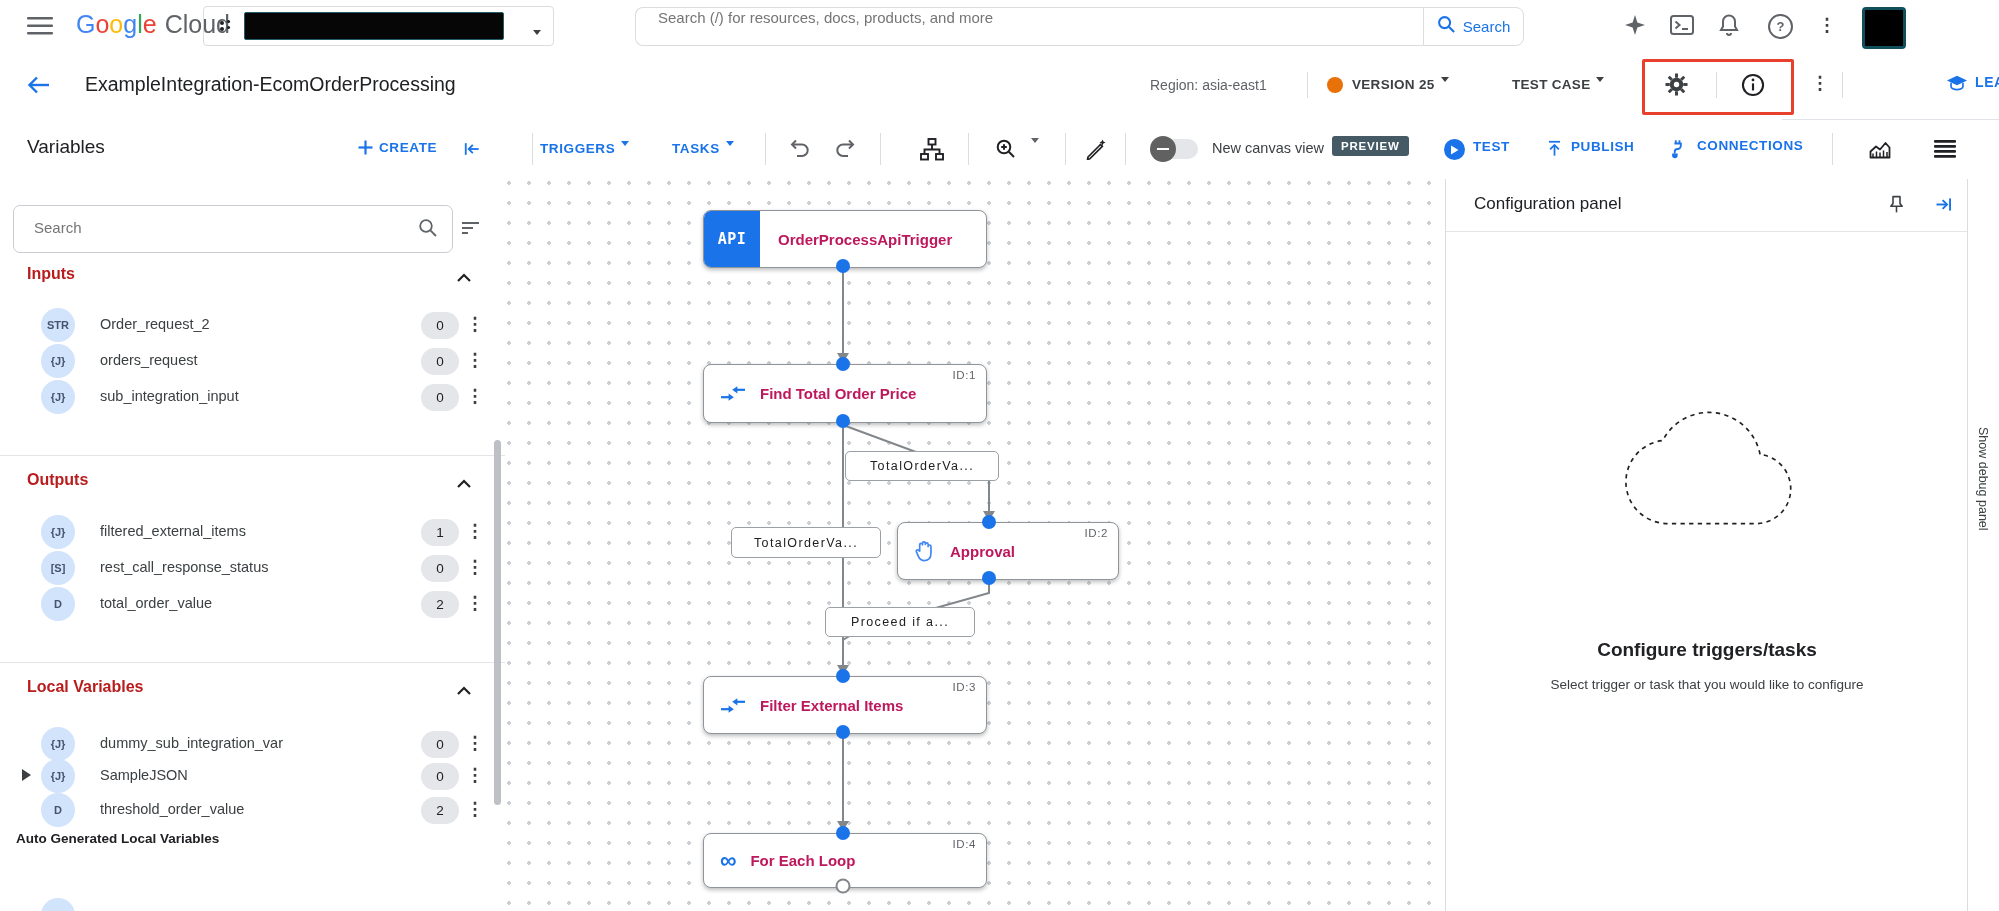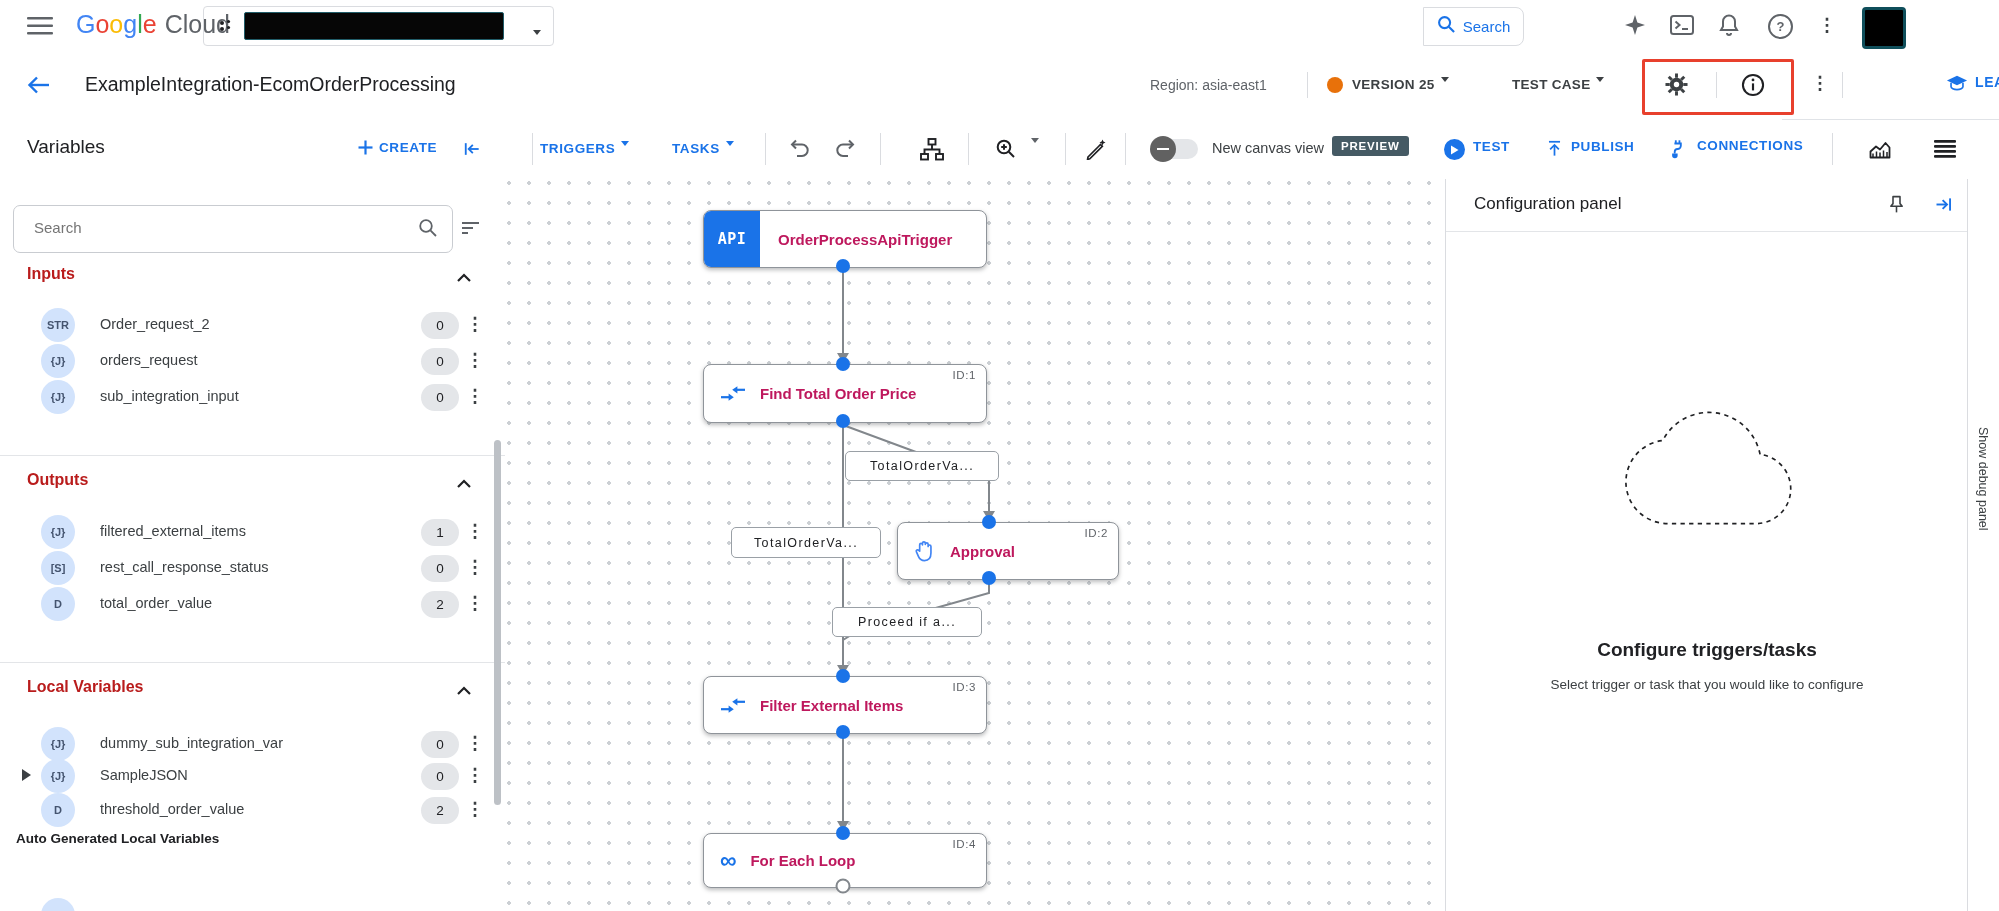--- a/index.html
+++ b/index.html
@@ -104,20 +104,23 @@
             <g fill="#202124">
               <circle cx="4" cy="5" r="2"></circle>
               <circle cx="10.5" cy="3.5" r="1.6"></circle>
               <circle cx="4" cy="11" r="2"></circle>
               <circle cx="10.5" cy="9.5" r="1.6"></circle>
             </g>
           </svg>
       </span>
       <span id="redacted" class="abs"></span>
       <span class="abs" style="right:12px;top:14px;color:#3c4043"><i class="cd"></i></span>
+    </div>
+    <div id="gsearch" class="abs flex">
+      <input type="text" placeholder="Search (/) for resources, docs, products, and more" style="">
     </div>
     <div id="gsearchbtn" class="abs">
       <span>
         <svg width="19" height="19" viewBox="0 0 20 20">
             <g fill="none" stroke="#1a73e8" stroke-width="2.2">
               <circle cx="8" cy="8" r="5.8"></circle>
               <path d="M12.4 12.4 L18 18"></path>
             </g>
           </svg>
       </span>
@@ -526,21 +529,21 @@
           <circle cx="484" cy="399" r="7"></circle>
         <circle cx="338" cy="497" r="7"></circle>
           <circle cx="338" cy="553" r="7"></circle>
           <circle cx="338" cy="654" r="7"></circle>
       </g>
       <circle cx="338" cy="707" r="6.5" fill="#fff" stroke="#82878c" stroke-width="2"></circle>
     </svg>
 
     <div class="edge-label" style="left:340px;top:272px;width:152px;height:28px">TotalOrderVa...</div>
     <div class="edge-label" style="left:226px;top:348px;width:148px;height:29px">TotalOrderVa...</div>
-    <div class="edge-label" style="left:327px;top:428px;width:148px;height:28px">Proceed if a...</div>
+    <div class="edge-label" style="left:320px;top:428px;width:148px;height:28px">Proceed if a...</div>
   </div>
 
   <div id="configpanel" class="abs">
     <div class="abs" style="left:28px;top:15px;font-size:17px">Configuration panel</div>
     <div class="abs" style="left:440px;top:15px;cursor:pointer">
       <svg width="21" height="21" viewBox="0 0 24 24">
           <path d="M8 3 h8 v8 l2.5 3 H5.5 L8 11z" fill="none" stroke="#3c4043" stroke-width="1.8" stroke-linejoin="round"></path>
           <line x1="12" y1="14" x2="12" y2="21" stroke="#3c4043" stroke-width="1.8"></line>
         </svg>
     </div>

